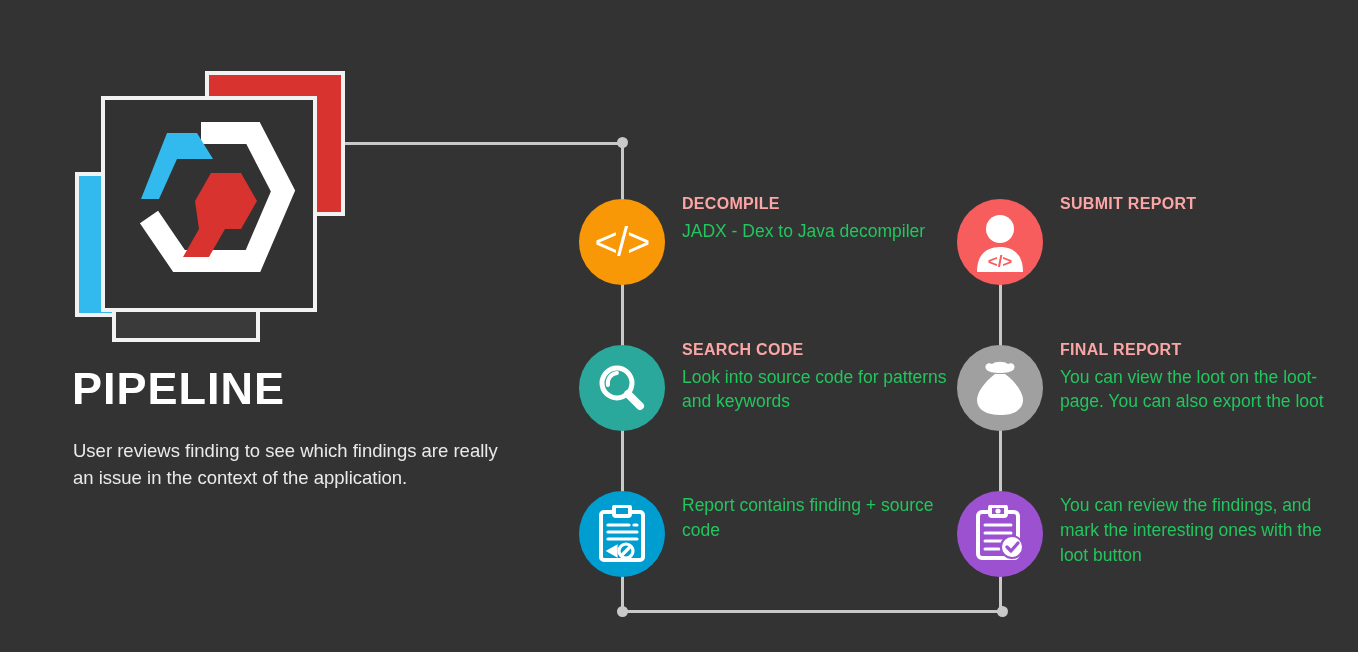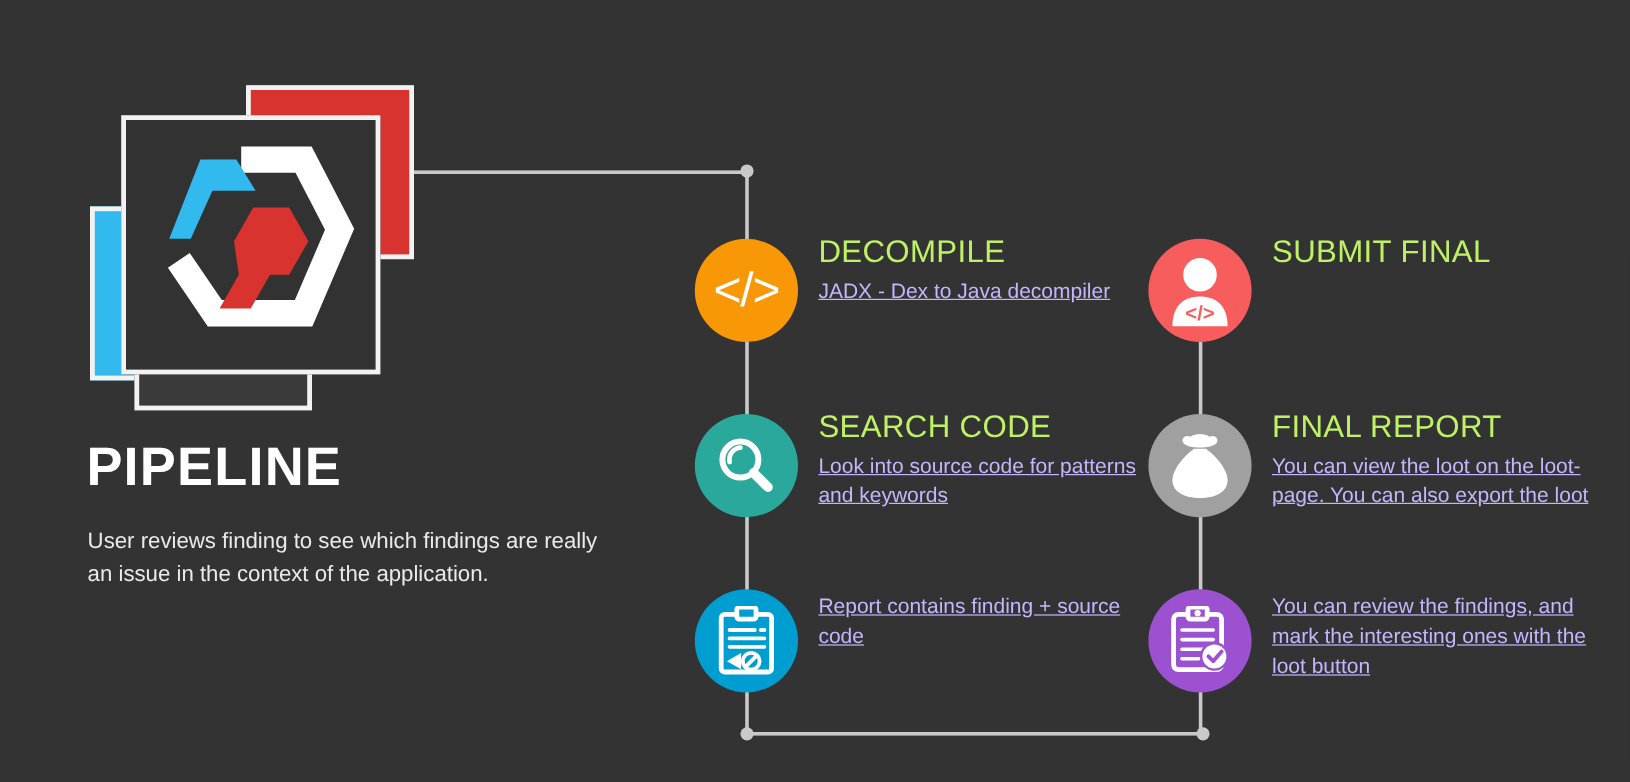--- a/index.html
+++ b/index.html
@@ -113,33 +113,32 @@
     justify-content: center;
     z-index: 5;
   }
   .step-text {
     position: absolute;
     left: 103px;
     top: -4px;
     width: 265px;
   }
   .step-title {
-    font-size: 26px;
-    font-weight: normal;
-    color: #bef264;
+    font-size: 16px;
+    font-weight: bold;
+    color: #fca5a5;
     letter-spacing: 0.3px;
     line-height: 1.1;
     white-space: nowrap;
   }
   .step-desc {
     margin-top: 6px;
     font-size: 17.5px;
-    color: #c4b5fd;
+    color: #22c55e;
     line-height: 1.42;
-    text-decoration: underline;
   }
   .code-glyph {
     color: #ffffff;
     font-family: "Liberation Sans", sans-serif;
     font-size: 40px;
     font-weight: 300;
     letter-spacing: -1px;
     line-height: 1;
   }
 </style>
@@ -236,21 +235,21 @@
 
   <div class="step" style="left:957px; top:199px;">
     <div class="step-icon" style="background:#f75d5d;">
       <svg width="58" height="60" viewBox="0 0 58 60">
         <circle cx="29" cy="17" r="14" fill="#ffffff"></circle>
         <path d="M 6 60 C 6 42 16 35 29 35 C 42 35 52 42 52 60 Z" fill="#ffffff"></path>
         <text x="29" y="55" text-anchor="middle" fill="#f75d5d" font-family="'Liberation Sans', sans-serif" font-size="17" font-weight="bold">&lt;/&gt;</text>
       </svg>
     </div>
     <div class="step-text">
-      <div class="step-title">SUBMIT FINAL</div>
+      <div class="step-title">SUBMIT REPORT</div>
     </div>
   </div>
 
   <div class="step" style="left:957px; top:345px;">
     <div class="step-icon" style="background:#a0a0a0;">
       <svg width="52" height="56" viewBox="0 0 52 56">
         <path d="M 18 4 C 22 1 30 1 34 4 C 38 2 42 5 40 9 C 38 12 32 13 26 13 C 20 13 14 12 12 9 C 10 5 14 2 18 4 Z" fill="#ffffff"></path>
         <path d="M 21 14 C 10 22 3 33 3 40 C 3 50 13 55 26 55 C 39 55 49 50 49 40 C 49 33 42 22 31 14 Z" fill="#ffffff"></path>
       </svg>
     </div>

